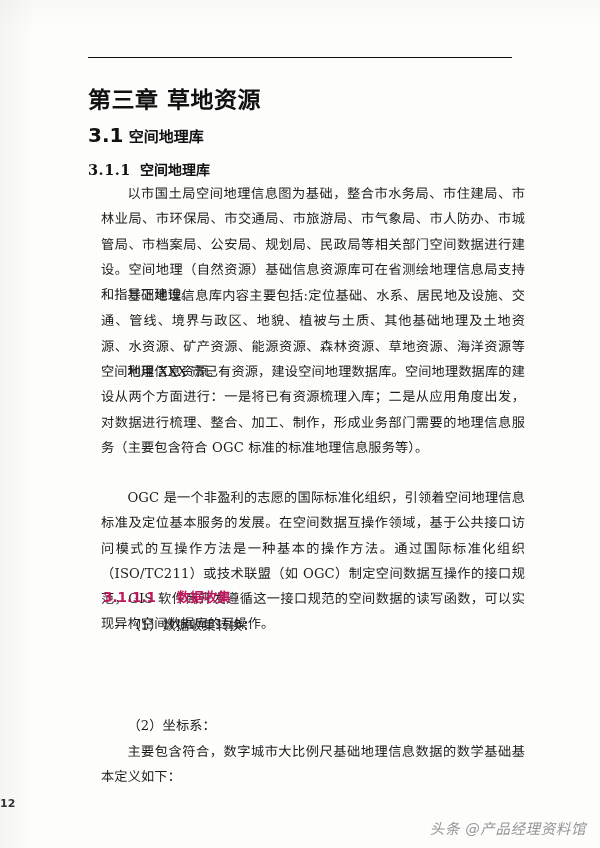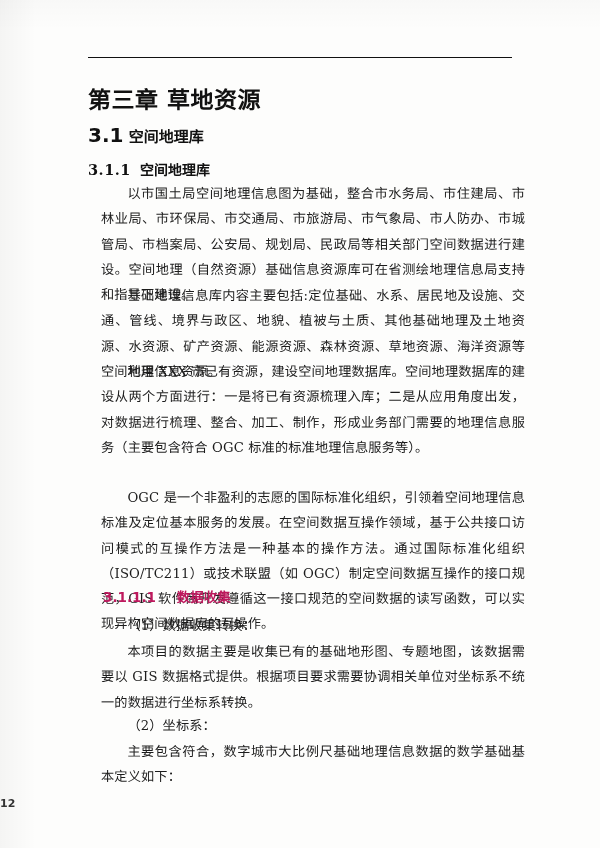--- a/index.html
+++ b/index.html
@@ -183,22 +183,22 @@
 
   <p class="body-block p4">OGC 是一个非盈利的志愿的国际标准化组织，引领着空间地理信息标准及定位基本服务的发展。在空间数据互操作领域，基于公共接口访问模式的互操作方法是一种基本的操作方法。通过国际标准化组织（ISO/TC211）或技术联盟（如 OGC）制定空间数据互操作的接口规范，GIS 软件商开发遵循这一接口规范的空间数据的读写函数，可以实现异构空间数据库的互操作。</p>
 
   <h4 class="h4">
     <span class="num">3.1.1.1</span>
     <span class="txt">数据收集</span>
   </h4>
 
   <p class="body-block p5">（1）数据收集转换：</p>
 
-  <p class="body-block p5" style="top:626px;">本项目的数据主要是收集已有的基础地形图、专题地图，该数据需要以 GIS 数据格式提供。根据项目要求需要协调相关单位对坐标系不统一的数据进行坐标系转换。</p>
 
   <p class="body-block p6">（2）坐标系：</p>
 
   <p class="body-block p7">主要包含符合，数字城市大比例尺基础地理信息数据的数学基础基本定义如下：</p>
 
   <div class="page-number">12</div>
 
+  <div class="watermark">头条 @产品经理资料馆</div>
 
 </div>
 
 </body></html>

